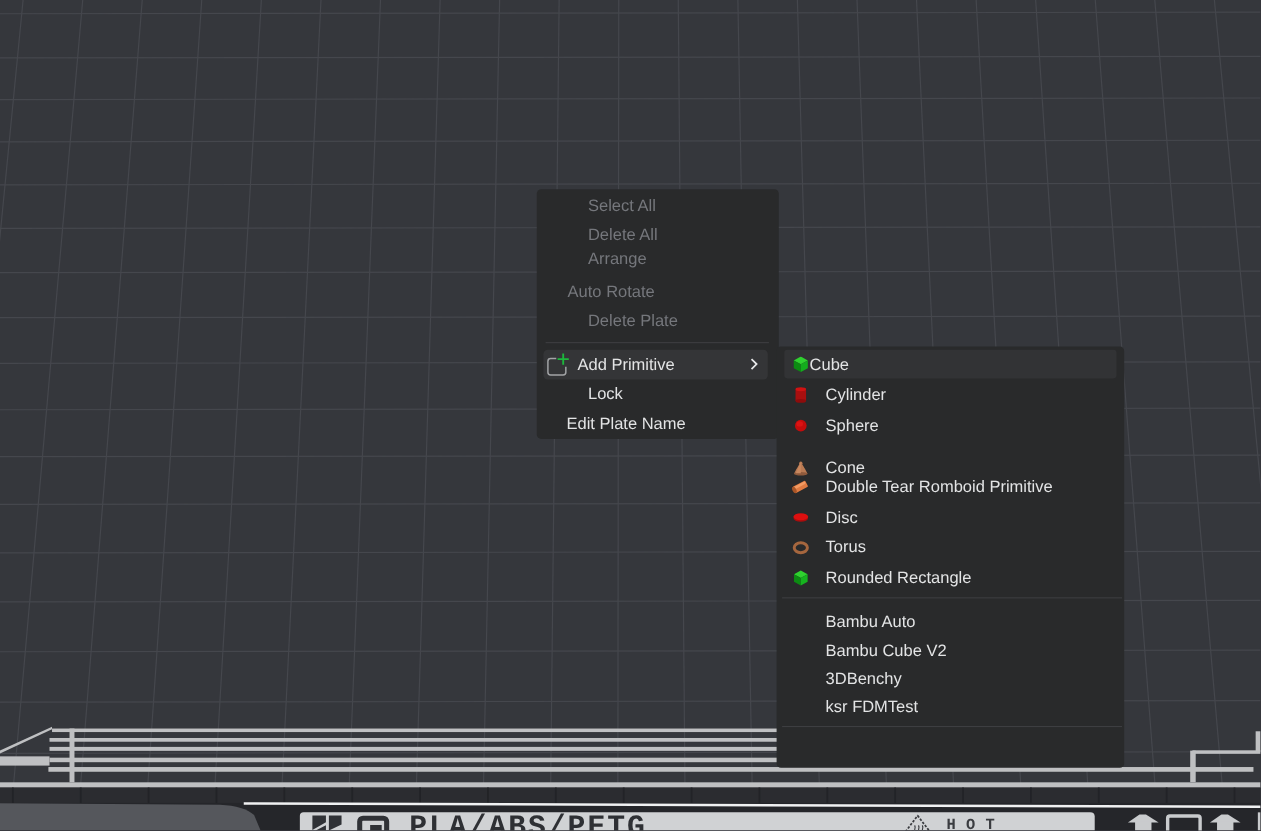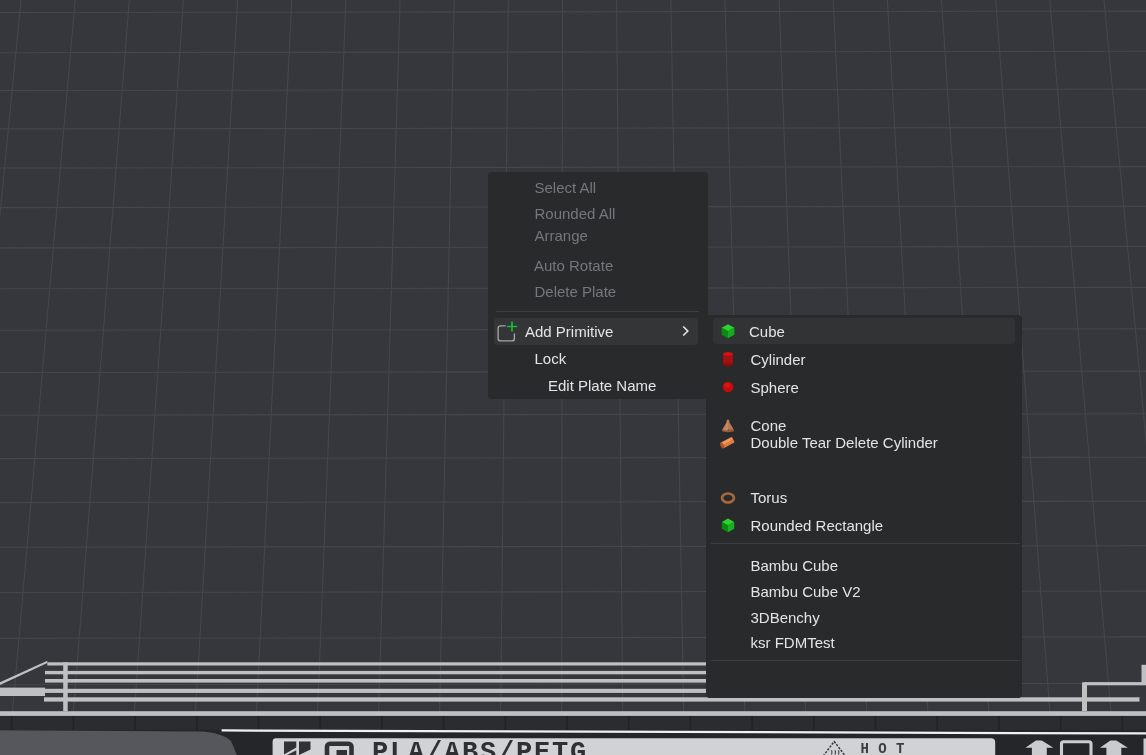--- a/index.html
+++ b/index.html
@@ -123,27 +123,27 @@
 </g>
 <rect x="1061.5" y="741.8" width="29.5" height="18" rx="2" fill="none" stroke="#c9cbcd" stroke-width="3.1"></rect>
 </svg>
 
 <div class="menu" style="left:488px;top:171.5px;width:220px;height:227px">
   <div class="hl" style="left:5.5px;top:146px;width:204px;height:27px"></div>
   <div class="mrow dis" style="top:3px;height:26px">
         <span style="margin-left:46.5px">Select All</span>
       </div>
   <div class="mrow dis" style="top:29px;height:26px">
-        <span style="margin-left:46.5px">Rounded All</span>
+        <span style="margin-left:46.5px">Delete All</span>
       </div>
   <div class="mrow dis" style="top:51px;height:26px">
         <span style="margin-left:46.5px">Arrange</span>
       </div>
   <div class="mrow dis" style="top:81px;height:26px">
-        <span style="margin-left:46px">Auto Rotate</span>
+        <span style="margin-left:28px">Auto Rotate</span>
       </div>
   <div class="mrow dis" style="top:107px;height:26px">
         <span style="margin-left:46.5px">Delete Plate</span>
       </div>
   <div class="sep" style="left:8px;top:139.5px;width:203px"></div>
   <div class="mrow" style="top:146px;height:27px">
      <span class="ict" style="left:9px;top:1.5px;width:24px;height:24px">
           <svg width="24" height="24" viewBox="0 0 24 24">
             <path d="M 8.7 6.9 L 3.6 6.9 Q 1.1 6.9 1.1 9.4 L 1.1 19.4 Q 1.1 21.9 3.6 21.9 L 14.9 21.9 Q 17.4 21.9 17.4 19.4 L 17.4 14.5" fill="none" stroke="#a2a4a6" stroke-width="1.35"></path>
             <path d="M 9.9 7.5 L 20.1 7.5 M 15 2.4 L 15 12.6" stroke="#1cb83c" stroke-width="1.7" fill="none"></path>
@@ -151,37 +151,37 @@
         </span>
      <span style="margin-left:37px">Add Primitive</span>
      <svg width="11" height="12" viewBox="0 0 11 12" style="position:absolute;right:17px;top:7.5px">
           <path d="M 3.2 1.5 L 7.8 6 L 3.2 10.5" stroke="#e6e7e8" stroke-width="1.6" fill="none"></path>
         </svg>
   </div>
   <div class="mrow" style="top:173px;height:27px">
         <span style="margin-left:46.5px">Lock</span>
       </div>
   <div class="mrow" style="top:200px;height:27px">
-        <span style="margin-left:60px">Edit Plate Name</span>
+        <span style="margin-left:27px">Edit Plate Name</span>
       </div>
 </div>
 
 <div class="menu" style="left:706px;top:315px;width:315.5px;height:382.5px;border-radius:4px">
   <div class="hl" style="left:6.9px;top:2.8px;width:302.4px;height:26.3px;background:#323335;border-radius:3px"></div>
 <div class="mrow" style="top:2.8px;height:27.7px">
         <span class="ict" style="left:11px;width:21px;height:27.7px">
           <svg width="16" height="16" viewBox="0 0 16 16">
             <g>
               <polygon points="8,0.15999999999999925 14.4,3.6799999999999997 8,7.2 1.5999999999999996,3.6799999999999997" fill="#2fd12f"></polygon>
               <polygon points="1.5999999999999996,3.6799999999999997 8,7.2 8,14.240000000000002 1.5999999999999996,10.72" fill="#0c8b12"></polygon>
               <polygon points="14.4,3.6799999999999997 8,7.2 8,14.240000000000002 14.4,10.72" fill="#13ad1d"></polygon>
             </g>
           </svg>
         </span>
-        <span style="margin-left:43px">Cube</span>
+        <span style="margin-left:30px">Cube</span>
       </div>
 <div class="mrow" style="top:30.5px;height:27.7px">
         <span class="ict" style="left:11px;width:21px;height:27.7px">
           <svg width="16" height="16" viewBox="0 0 16 16">
             <rect x="3.2" y="2.9" width="9.6" height="10.6" fill="#a80f0f"></rect>
             <ellipse cx="8" cy="13.5" rx="4.8" ry="1.7" fill="#8d0c0c"></ellipse>
             <ellipse cx="8" cy="2.9" rx="4.8" ry="1.8" fill="#d01212"></ellipse>
           </svg>
         </span>
         <span style="margin-left:44.5px">Cylinder</span>
@@ -209,21 +209,30 @@
 <div class="mrow" style="top:113.6px;height:27.7px">
         <span class="ict" style="left:11px;width:21px;height:27.7px">
           <svg width="19" height="17" viewBox="0 0 19 17">
             <g transform="rotate(-28 9.5 8.5)">
               <rect x="3" y="5.4" width="13" height="6.4" rx="1" fill="#e07b42"></rect>
               <rect x="3.4" y="6" width="12" height="2.4" rx="1" fill="#f29a62"></rect>
               <ellipse cx="3.4" cy="8.6" rx="1.7" ry="3.2" fill="#a85527"></ellipse>
             </g>
           </svg>
         </span>
-        <span style="margin-left:44.5px">Double Tear Delete Cylinder</span>
+        <span style="margin-left:44.5px">Double Tear Romboid Primitive</span>
+      </div>
+<div class="mrow" style="top:141.3px;height:27.7px">
+        <span class="ict" style="left:11px;width:21px;height:27.7px">
+          <svg width="16" height="16" viewBox="0 0 16 16">
+            <ellipse cx="8" cy="9.0" rx="6.7" ry="3.3" fill="#a80d0d"></ellipse>
+            <ellipse cx="8" cy="7.8" rx="6.7" ry="3.2" fill="#dc0f0f"></ellipse>
+          </svg>
+        </span>
+        <span style="margin-left:44.5px">Disc</span>
       </div>
 <div class="mrow" style="top:169.0px;height:27.7px">
         <span class="ict" style="left:11px;width:21px;height:27.7px">
           <svg width="16" height="16" viewBox="0 0 16 16">
             <ellipse cx="8" cy="8" rx="6.0" ry="4.5" fill="none" stroke="#a5663e" stroke-width="2.7"></ellipse>
           </svg>
         </span>
         <span style="margin-left:44.5px">Torus</span>
       </div>
 <div class="mrow" style="top:196.7px;height:27.7px">
@@ -233,21 +242,21 @@
               <polygon points="8,0.5799999999999992 14.2,3.9899999999999998 8,7.4 1.7999999999999998,3.9899999999999998" fill="#2fd12f"></polygon>
               <polygon points="1.7999999999999998,3.9899999999999998 8,7.4 8,14.220000000000002 1.7999999999999998,10.81" fill="#0c8b12"></polygon>
               <polygon points="14.2,3.9899999999999998 8,7.4 8,14.220000000000002 14.2,10.81" fill="#16b31f"></polygon>
             </g>
           </svg>
         </span>
         <span style="margin-left:44.5px">Rounded Rectangle</span>
       </div>
 <div class="sep" style="left:4.5px;top:228.4px;width:309px"></div>
 <div class="mrow" style="top:237.8px;height:25.7px">
-        <span style="margin-left:44.5px">Bambu Cube</span>
+        <span style="margin-left:44.5px">Bambu Auto</span>
       </div>
 <div class="mrow" style="top:263.5px;height:25.7px">
         <span style="margin-left:44.5px">Bambu Cube V2</span>
       </div>
 <div class="mrow" style="top:289.2px;height:25.7px">
         <span style="margin-left:44.5px">3DBenchy</span>
       </div>
 <div class="mrow" style="top:314.9px;height:25.7px">
         <span style="margin-left:44.5px">ksr FDMTest</span>
       </div>

